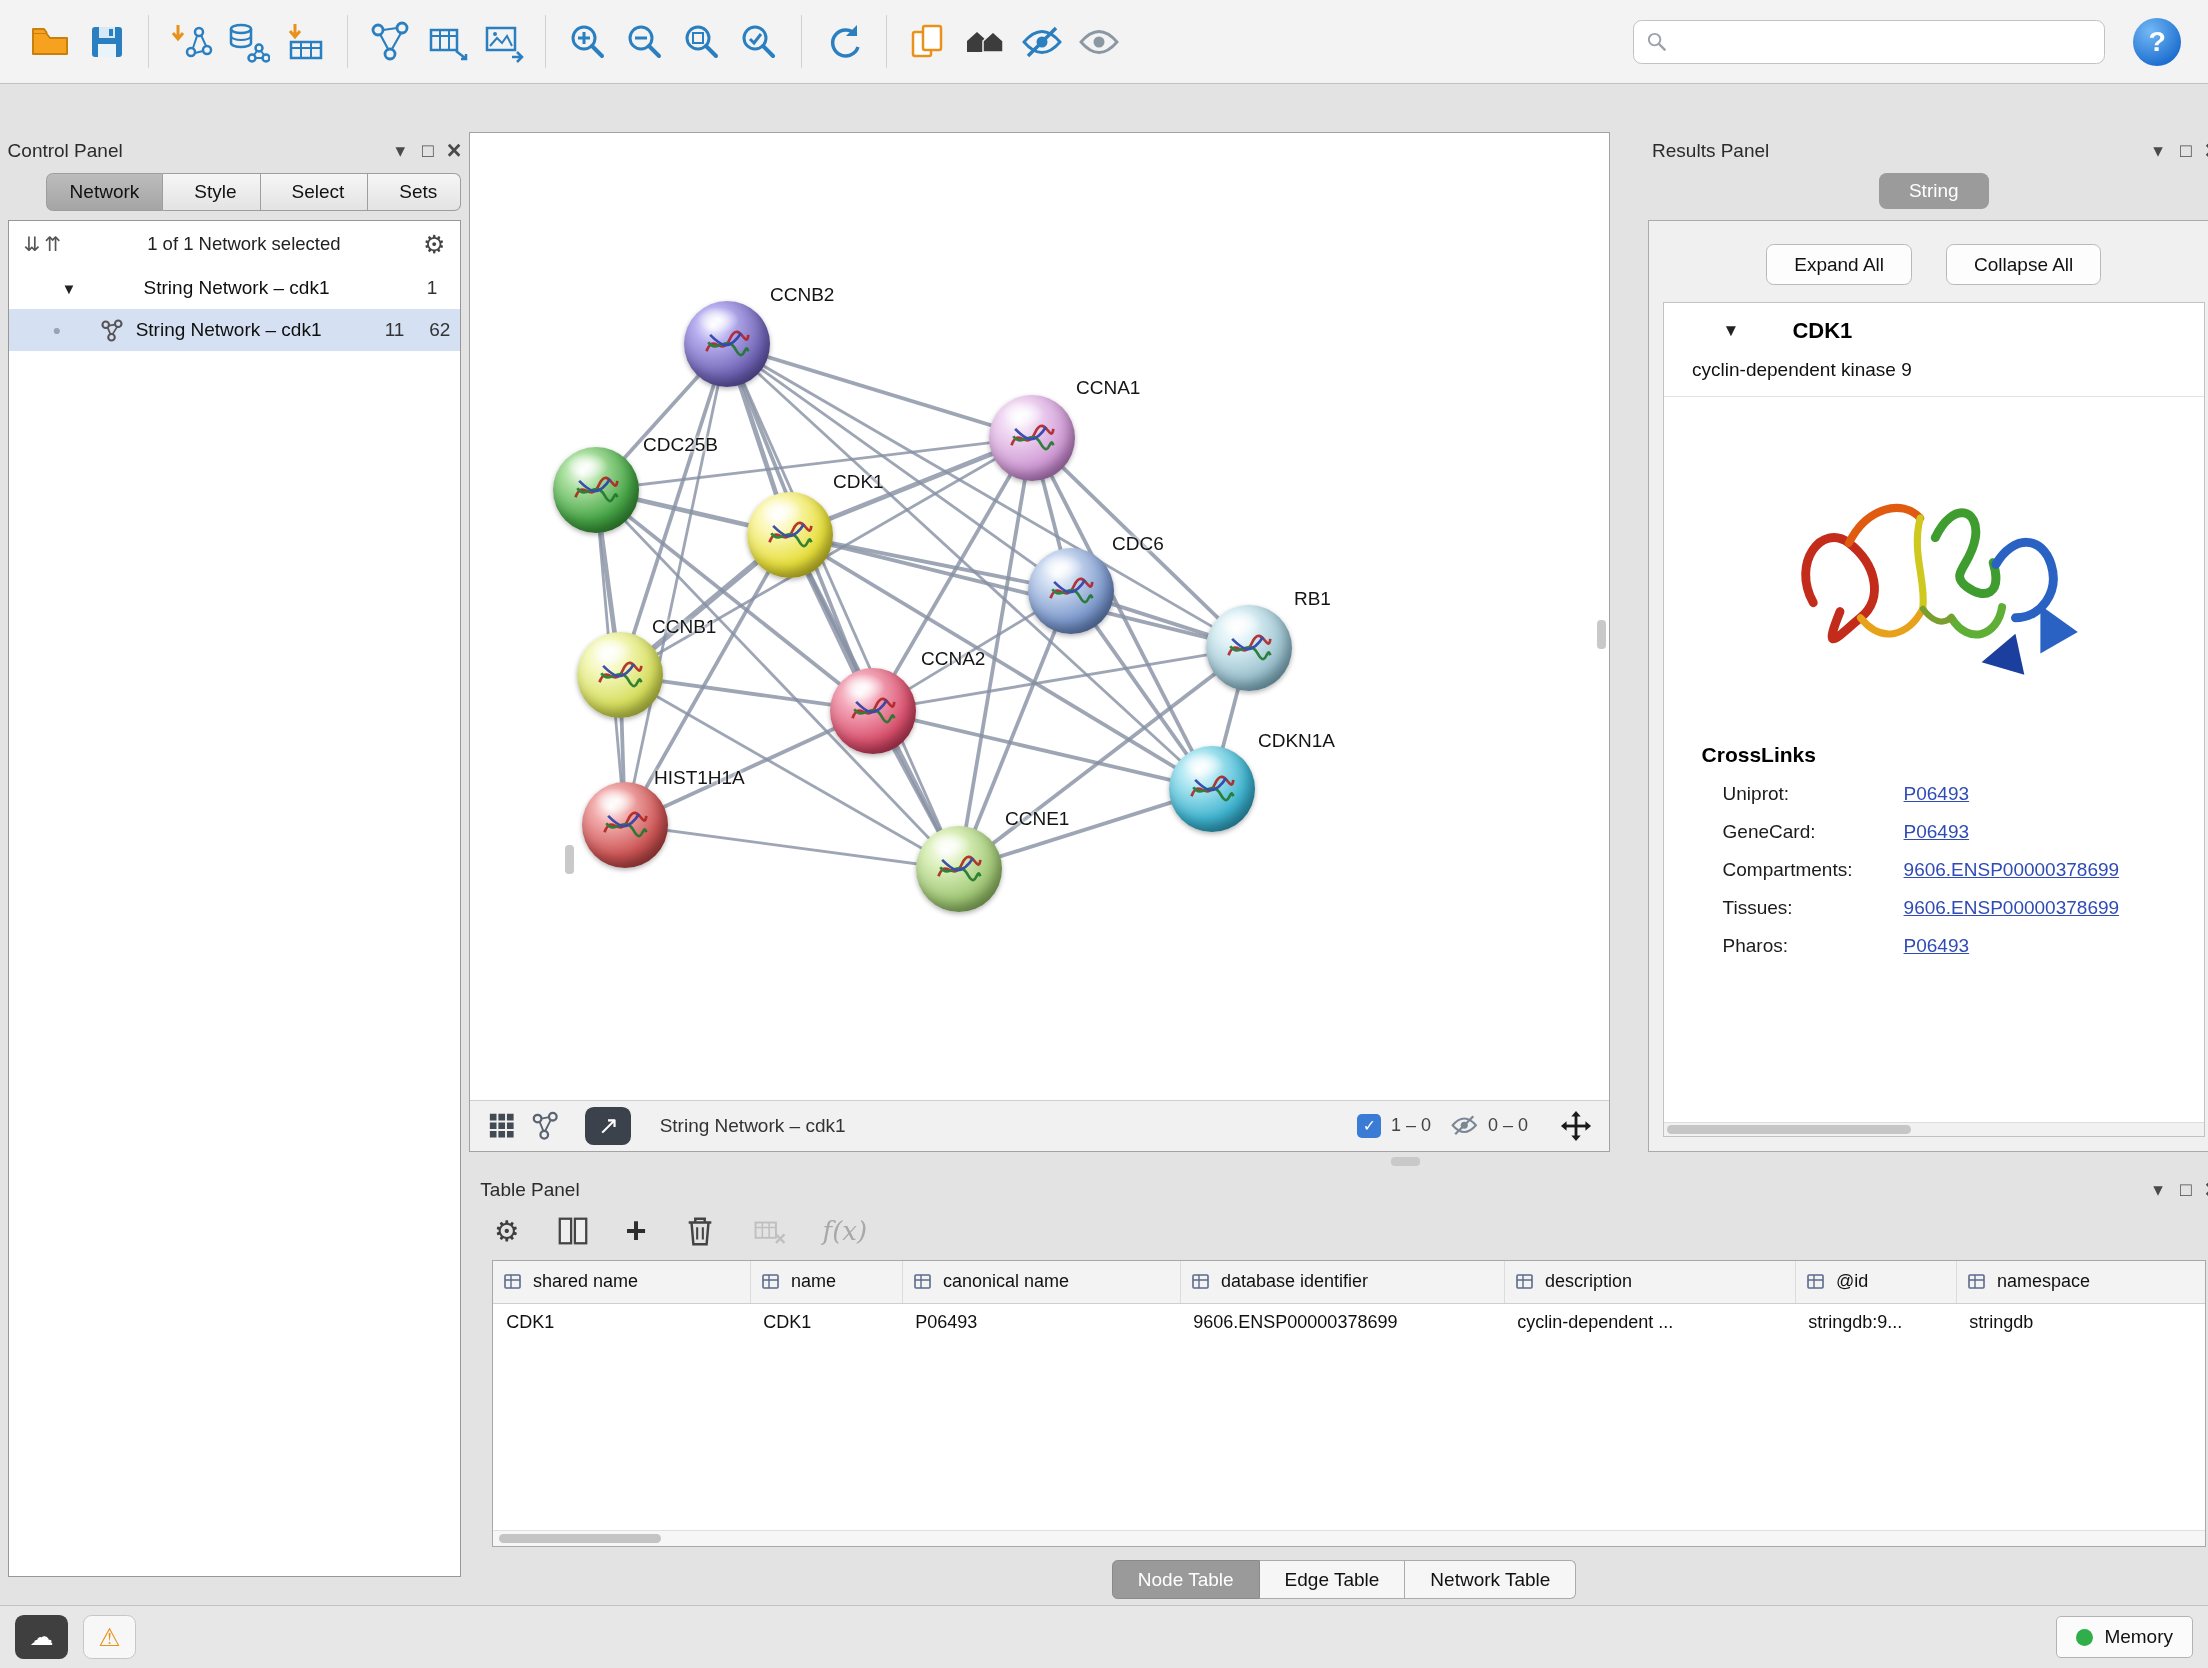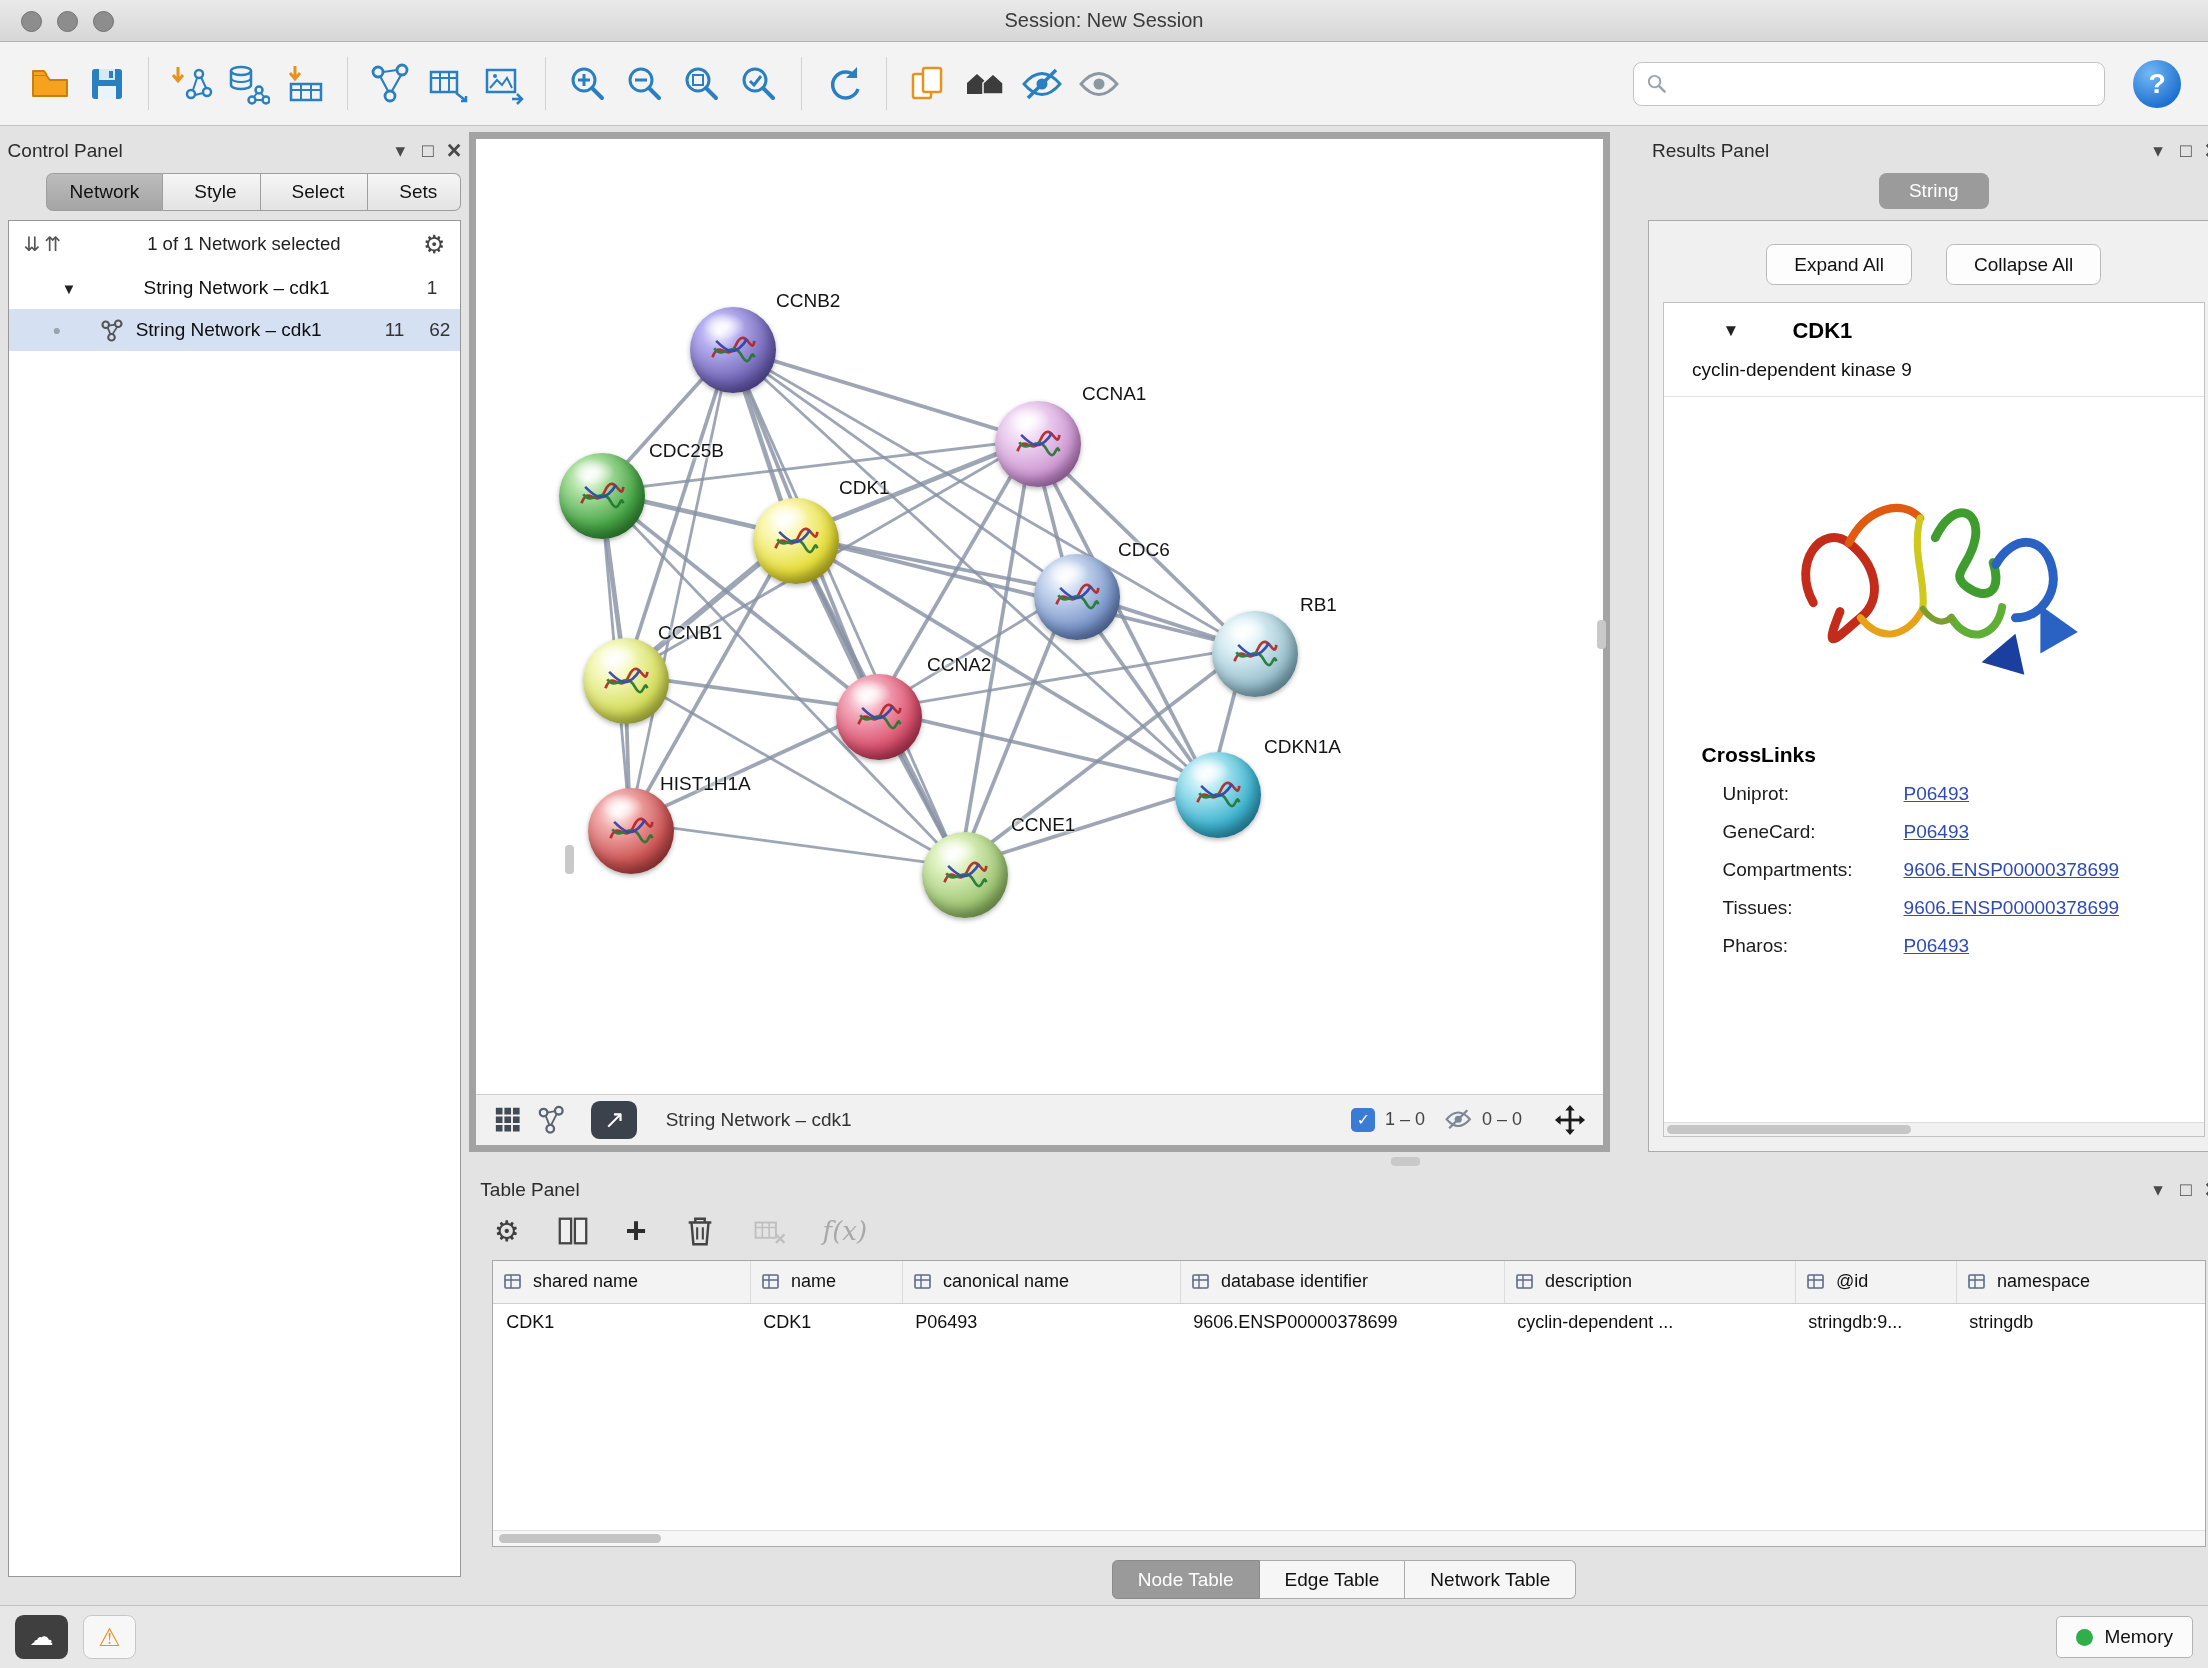--- a/index.html
+++ b/index.html
@@ -54,21 +54,21 @@
   .tree-row .rlabel { margin-left:55px; }
   .row-count { margin-left:auto; padding-right:23px; color:#333; }
   .child-row { background:#d5e1f3; }
   .child-row .dot { color:#9aa4b0; margin-left:44px; font-size:14.3px; }
   .child-row svg { margin-left:38px; width:25px; height:25px; }
   .child-row .clabel { margin-left:11.4px; }
   .ccounts { margin-left:auto; display:flex; padding-right:10px; color:#333; }
   .ccounts span { width:46px; text-align:right; }
 
   
-  .network-view { flex:1; display:flex; flex-direction:column; background:#fff; border:7px solid #a3a3a3; }
+  .network-view { flex:1; display:flex; flex-direction:column; background:#fff; border:1px solid #a3a3a3; }
   .network-canvas { position:relative; flex:1; overflow:hidden; background:#fff; }
   .network-canvas > svg { position:absolute; left:0; top:0; width:100%; height:100%; }
   .net-node { position:absolute; width:86px; height:86px; border-radius:50%;
               box-shadow: inset -4.8px -7.6px 11.4px rgba(0,0,0,.28), 0 1.9px 4.8px rgba(0,0,0,.3);
               display:flex; align-items:center; justify-content:center; }
   .net-node::after { content:''; position:absolute; left:16%; top:7%; width:48%; height:30%; border-radius:50%;
               background:radial-gradient(ellipse, rgba(255,255,255,.95), rgba(255,255,255,0) 72%); }
   .squig { width:51px; height:40px; opacity:.9; }
   .squig path { fill:none; stroke:#b02424; stroke-width:3; }
   .squig .p2 { stroke:#20772c; }
@@ -146,28 +146,20 @@
   .handle { position:absolute; background:#c9c9c9; border-radius:3.8px; }
   .vh1 { left:565px; top:845px; width:8.6px; height:28.5px; }
   .vh2 { left:1597px; top:620px; width:8.6px; height:28.5px; }
   .hh  { left:1391px; top:1157px; width:28.5px; height:8.6px; }
 </style>
 </head>
 <body>
 
 <div id="window">
 
-  <div class="titlebar">
-    <div class="lights">
-      <div class="light"></div>
-      <div class="light"></div>
-      <div class="light"></div>
-    </div>
-    <div class="title">Session: New Session</div>
-  </div>
 
   <div class="toolbar">
     <div class="tbtn">
       <svg viewBox="0 0 44 44">
           <path d="M5 13h13l4 5h17v16H5z" fill="#f6a21e" stroke="#c77f0e" stroke-width="2" stroke-linejoin="round"></path>
           <path d="M5 13v-4h11l3 4" fill="#f6a21e" stroke="#c77f0e" stroke-width="2" stroke-linejoin="round"></path>
         </svg>
     </div>
     <div class="tbtn">
       <svg viewBox="0 0 44 44">

